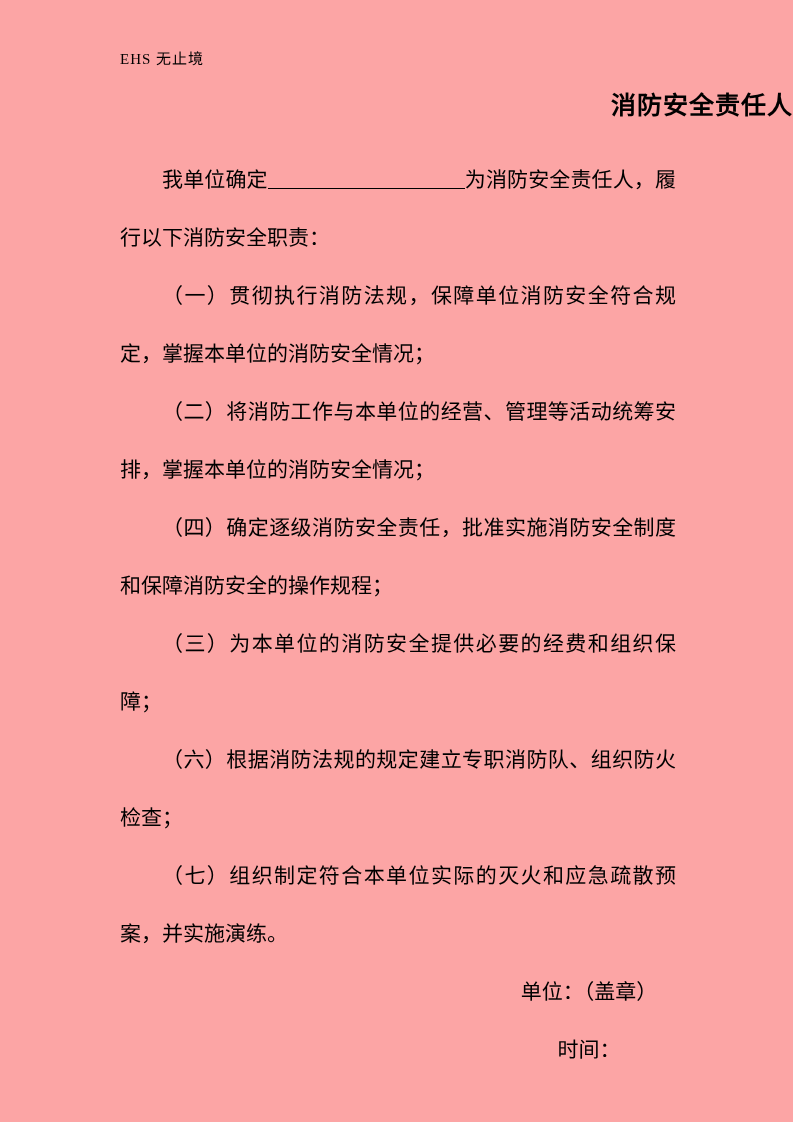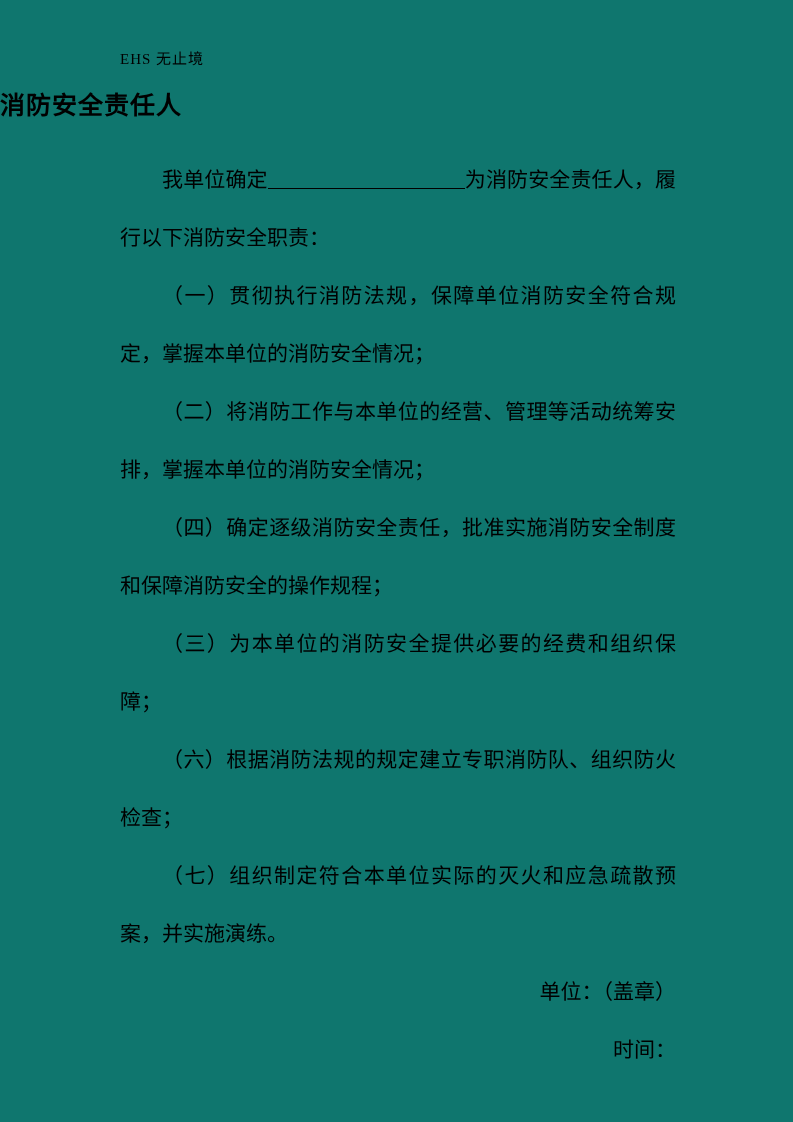--- a/index.html
+++ b/index.html
@@ -4,41 +4,41 @@
 <style>
   html, body {
     margin: 0;
     padding: 0;
     background: #ffffff;
   }
   .page {
     position: relative;
     width: 793px;
     height: 1122px;
-    background: #0f766e;
+    background: #fca5a5;
     color: #000000;
     overflow: hidden;
     font-family: "Liberation Serif", "DejaVu Serif", serif;
   }
   .doc-header {
     position: absolute;
     left: 120px;
     top: 50px;
     font-size: 15px;
     line-height: 18px;
     letter-spacing: 1px;
     color: #000000;
   }
   .doc-title {
     position: absolute;
     left: 0;
     top: 91px;
     width: 100%;
     margin: 0;
-    text-align: left;
+    text-align: right;
     font-family: "Liberation Sans", "DejaVu Sans", sans-serif;
     font-weight: bold;
     font-size: 25px;
     line-height: 29px;
     letter-spacing: 1px;
     color: #000000;
   }
   .content {
     position: absolute;
     left: 120px;
@@ -58,21 +58,21 @@
   .blank-line {
     display: inline-block;
     width: 197px;
     height: 0.95em;
     border-bottom: 1.5px solid #000000;
     margin-bottom: -2px;
   }
   .sig-line {
     text-indent: 0;
     padding-left: 382px;
-    text-align: right;
+    text-align: center;
   }
 </style>
 </head>
 <body>
 
 <div class="page">
 
   <div class="doc-header">EHS 无止境</div>
 
   <h1 class="doc-title">消防安全责任人</h1>

